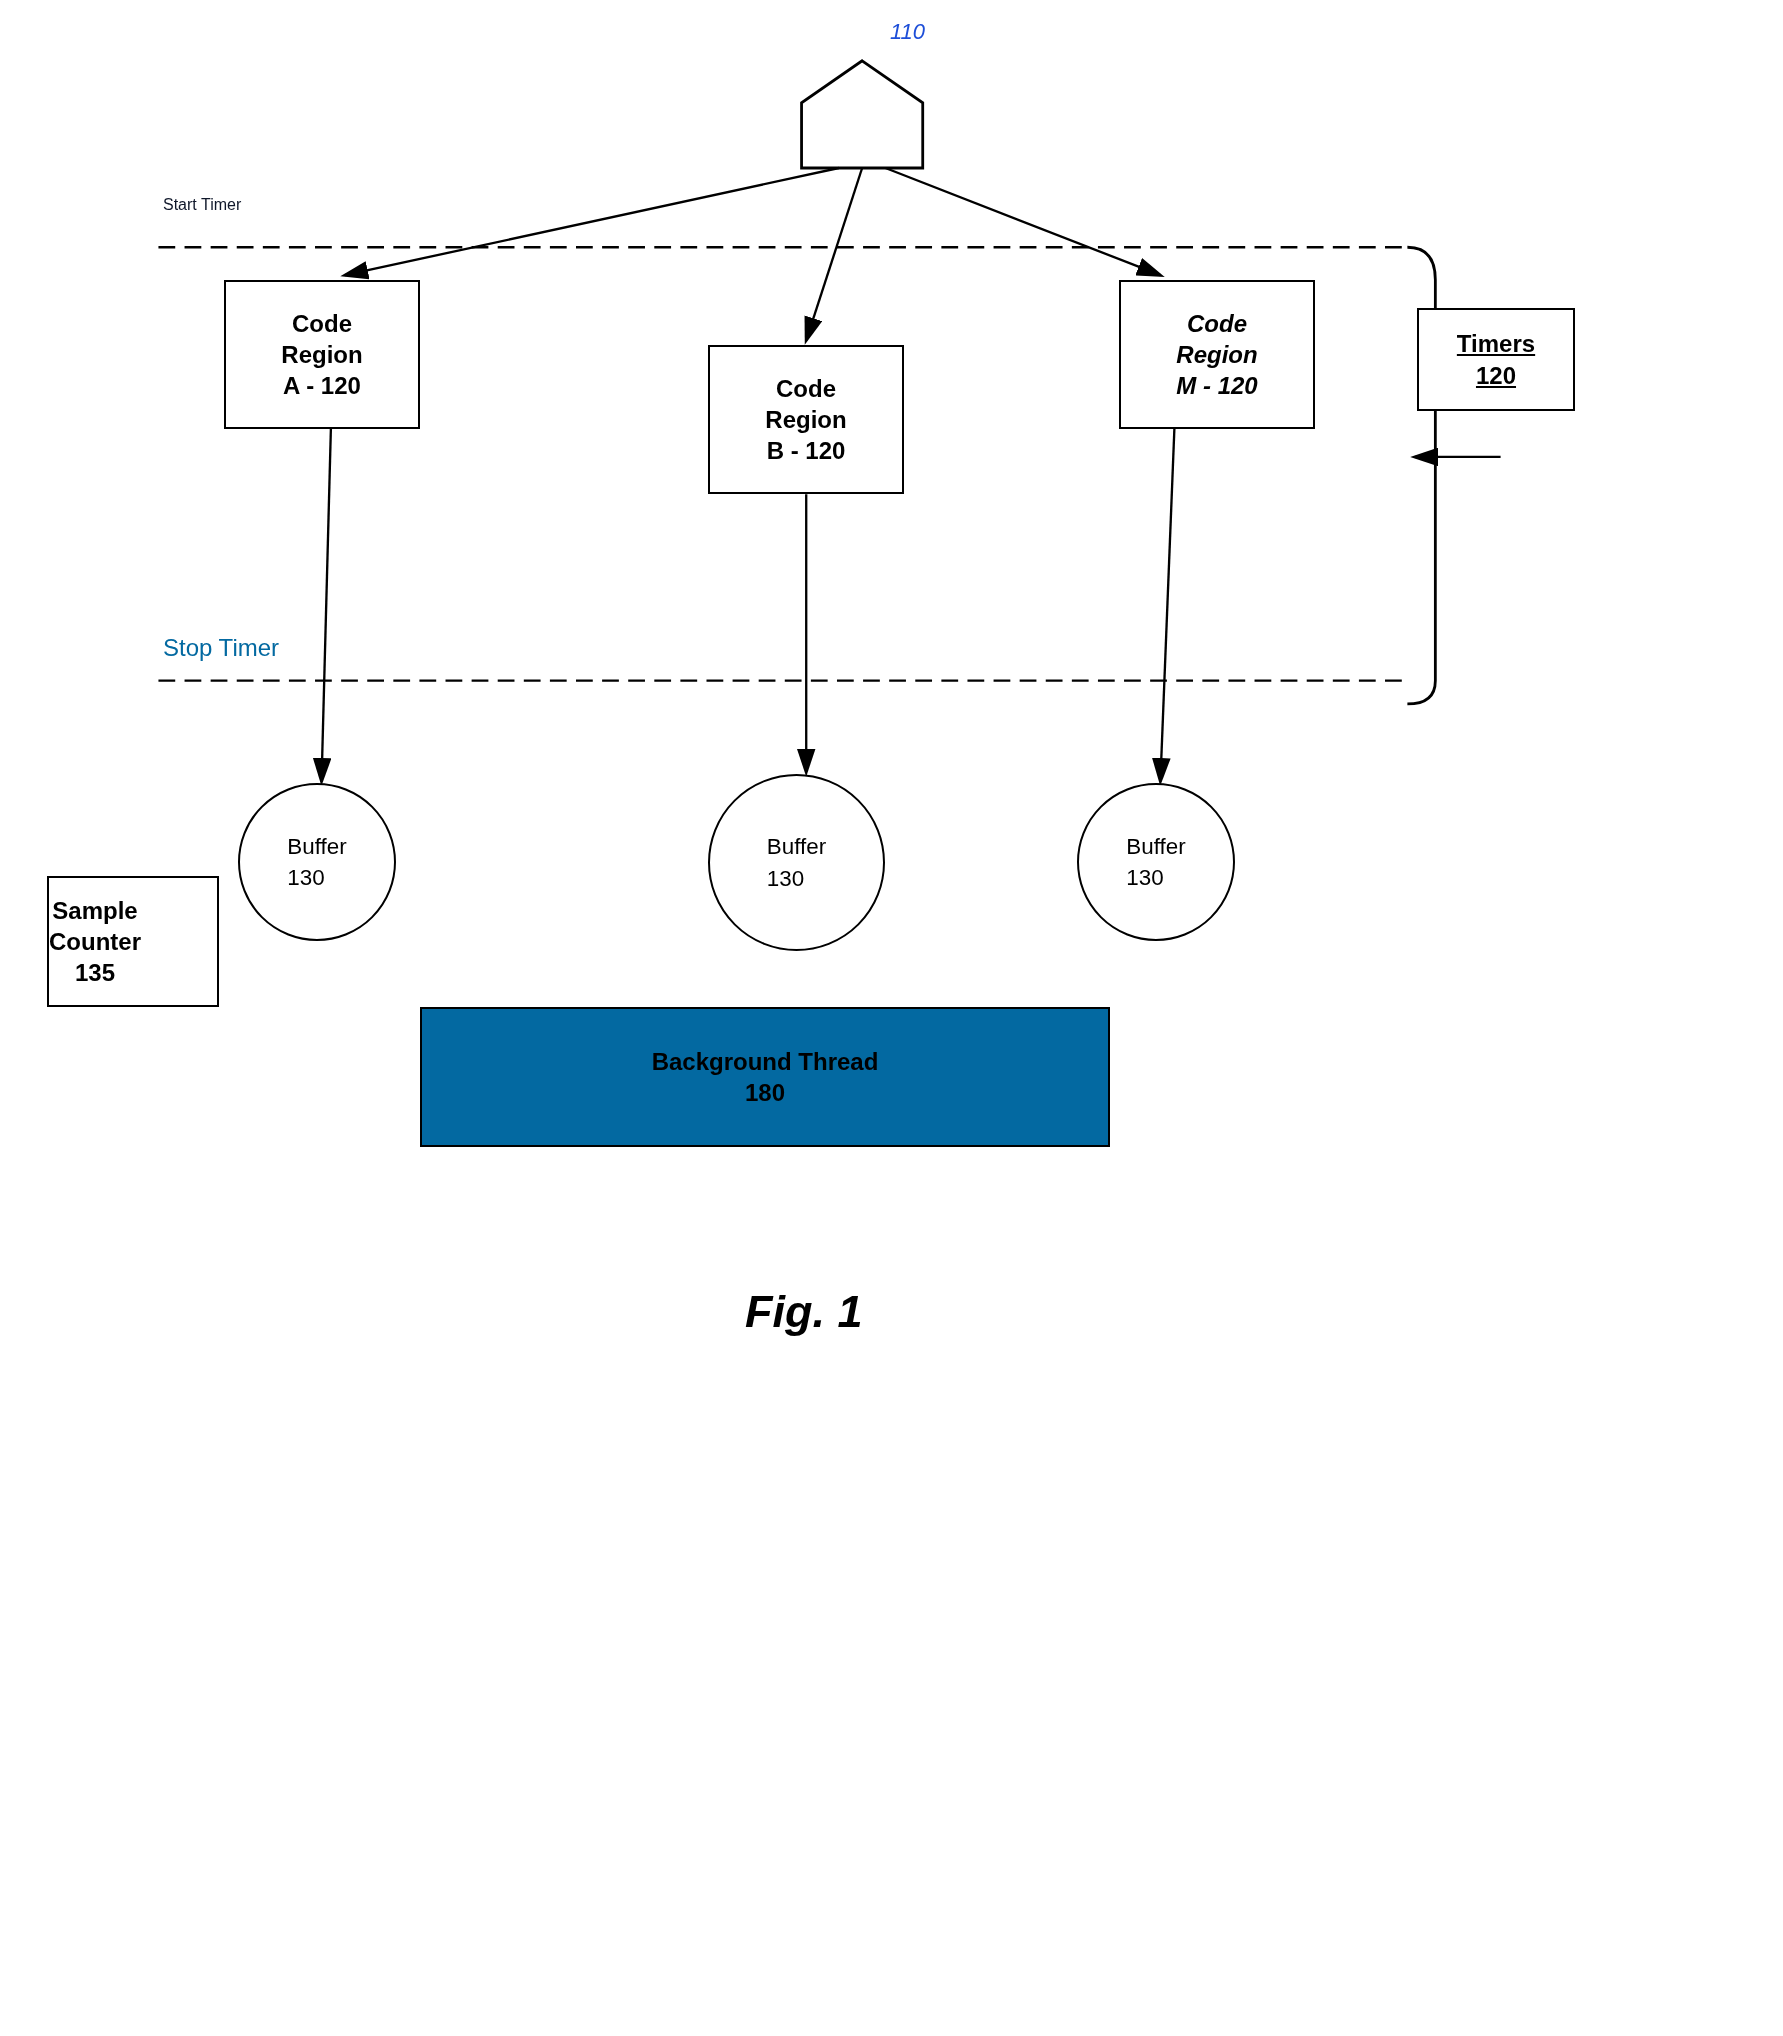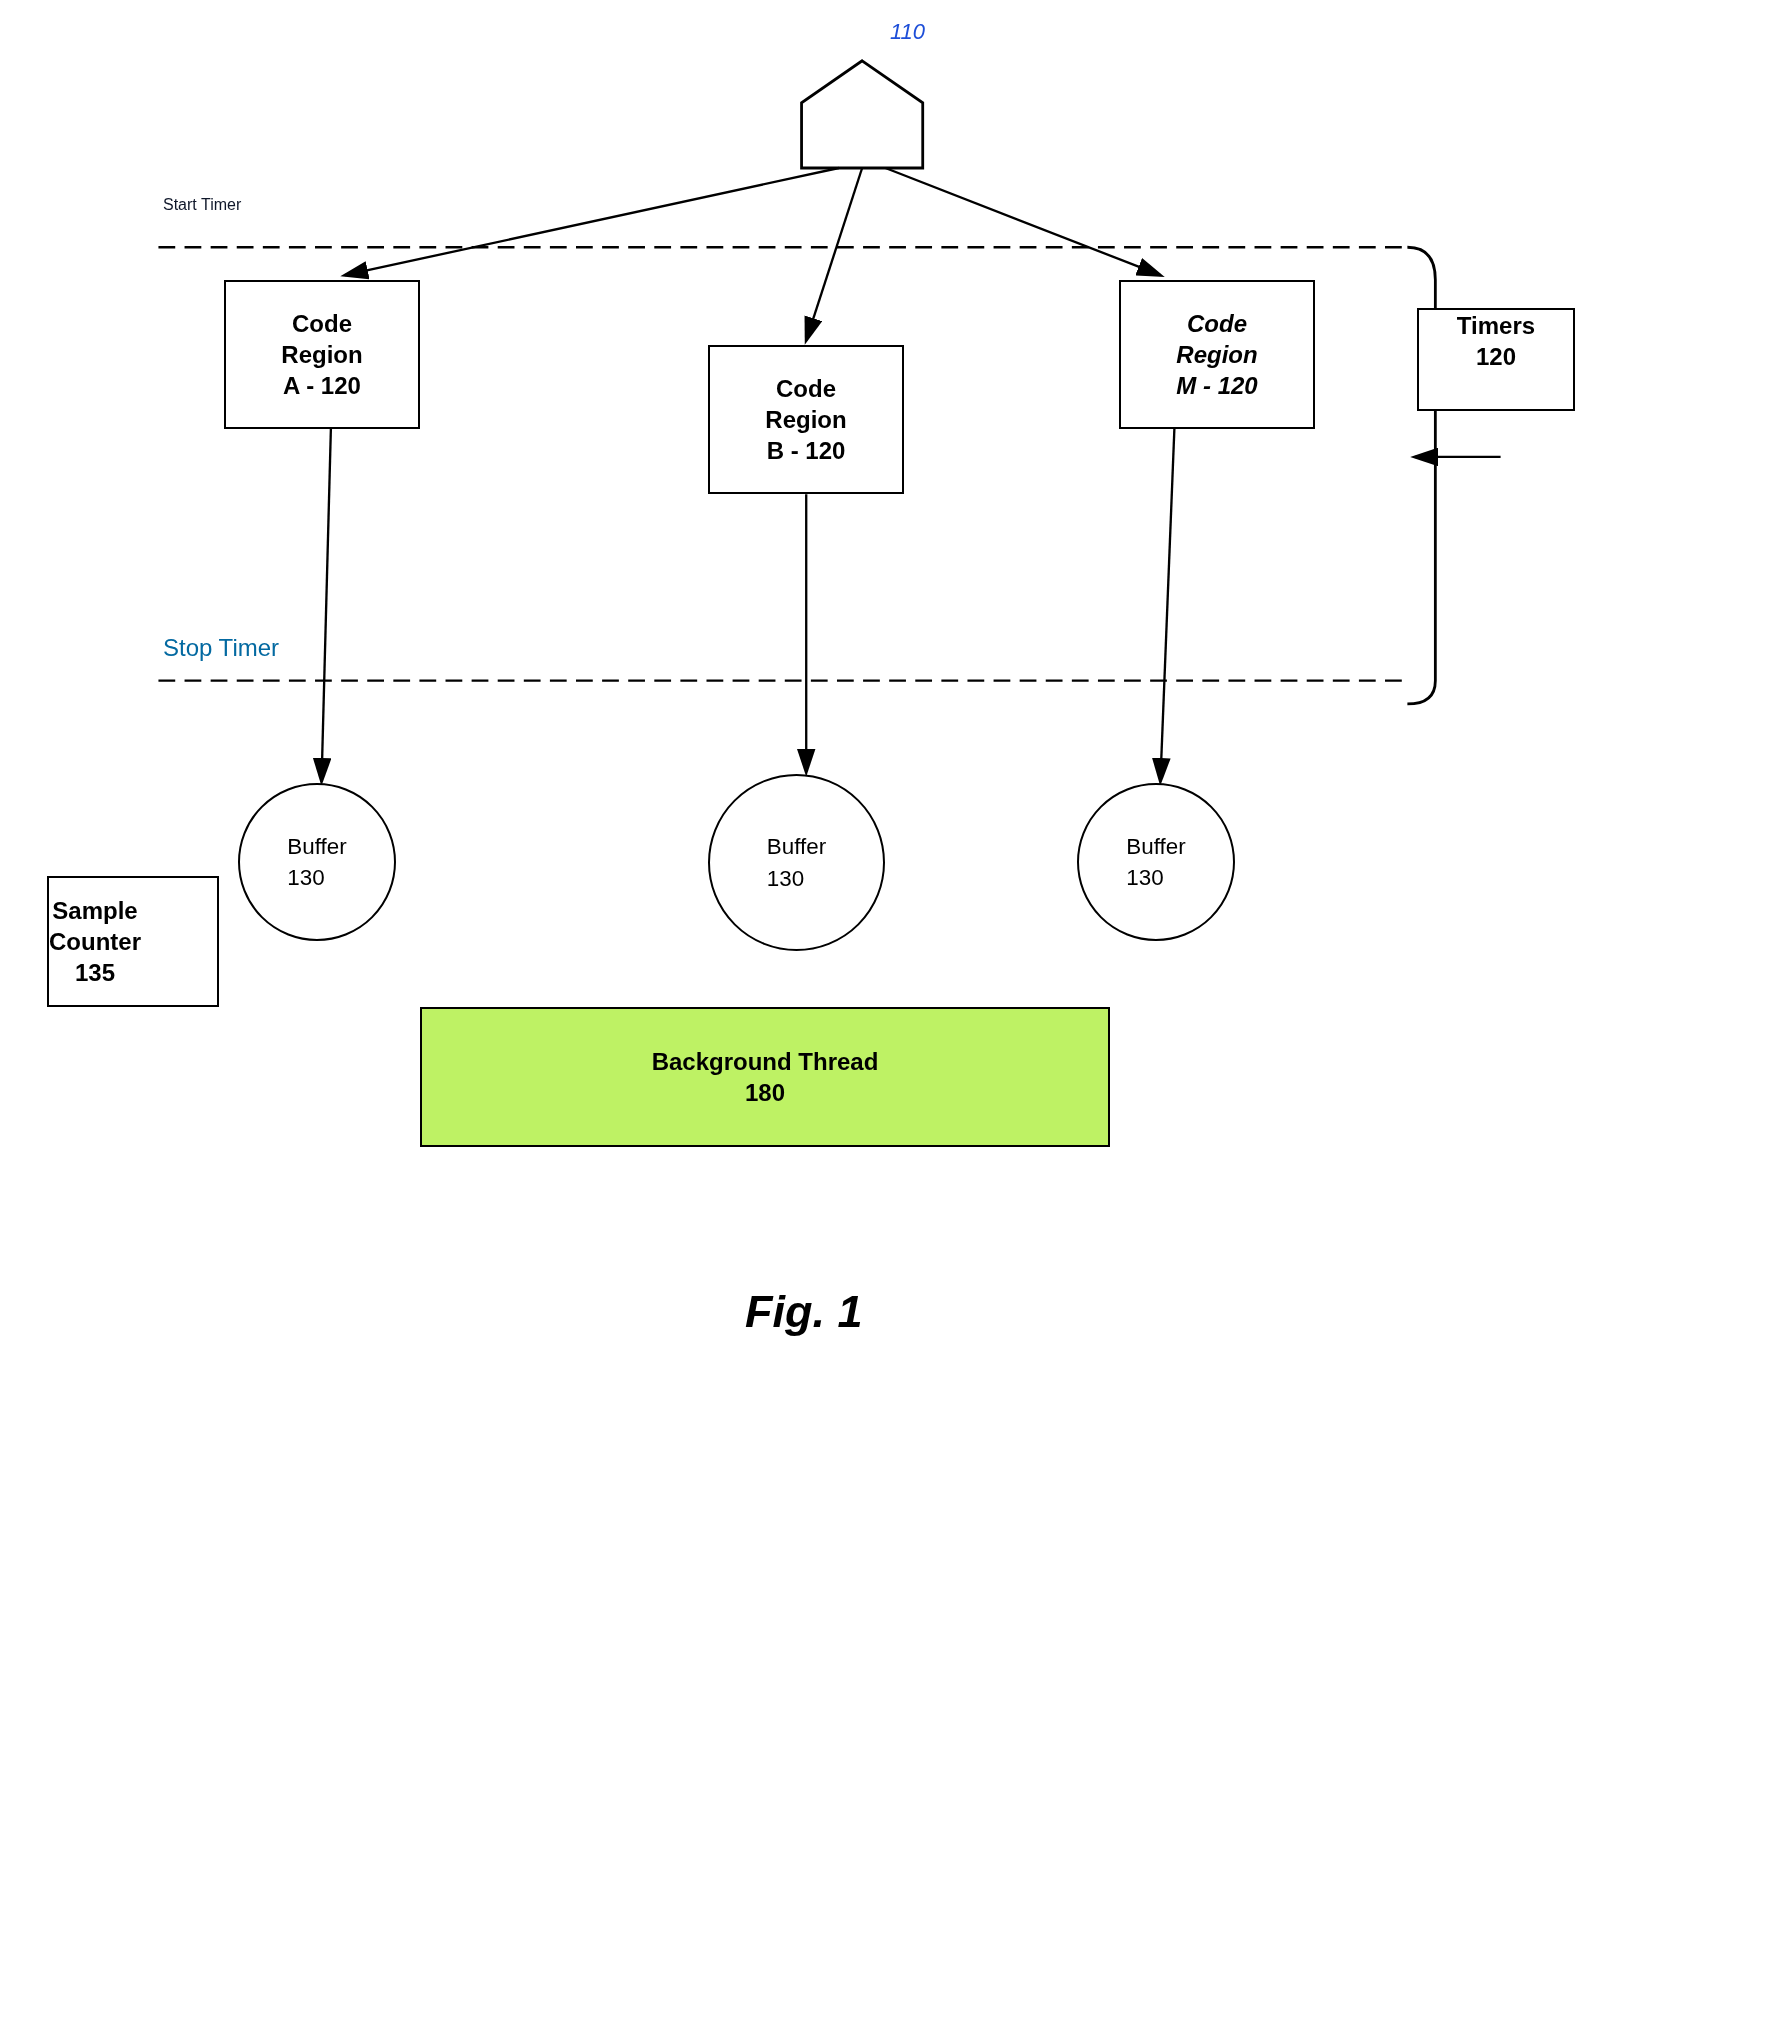--- a/index.html
+++ b/index.html
@@ -92,22 +92,23 @@
       position: absolute;
       top: 308px;
       left: 1417px;
       width: 158px;
       height: 103px;
       border: 2.8px solid #000;
       background: #fff;
       display: flex;
       flex-direction: column;
       align-items: center;
-      justify-content: flex-start;
-      text-align: center;
+      justify-content: center;
+      text-align: center;
+      text-decoration: underline;
     }
 
     
 
     
     .circle-buffer {
       position: absolute;
       border: 2.8px solid #000;
       border-radius: 50%;
       background: #fff;
@@ -156,21 +157,21 @@
     }
 
     
     .box-bg-thread {
       position: absolute;
       top: 1007px;
       left: 420px;
       width: 690px;
       height: 140px;
       border: 2.8px solid #000;
-      background: #bef264;
+      background: #0369a1;
       display: flex;
       flex-direction: column;
       align-items: center;
       justify-content: center;
       text-align: center;
     }
 
     
     .label-start-timer {
       position: absolute;

